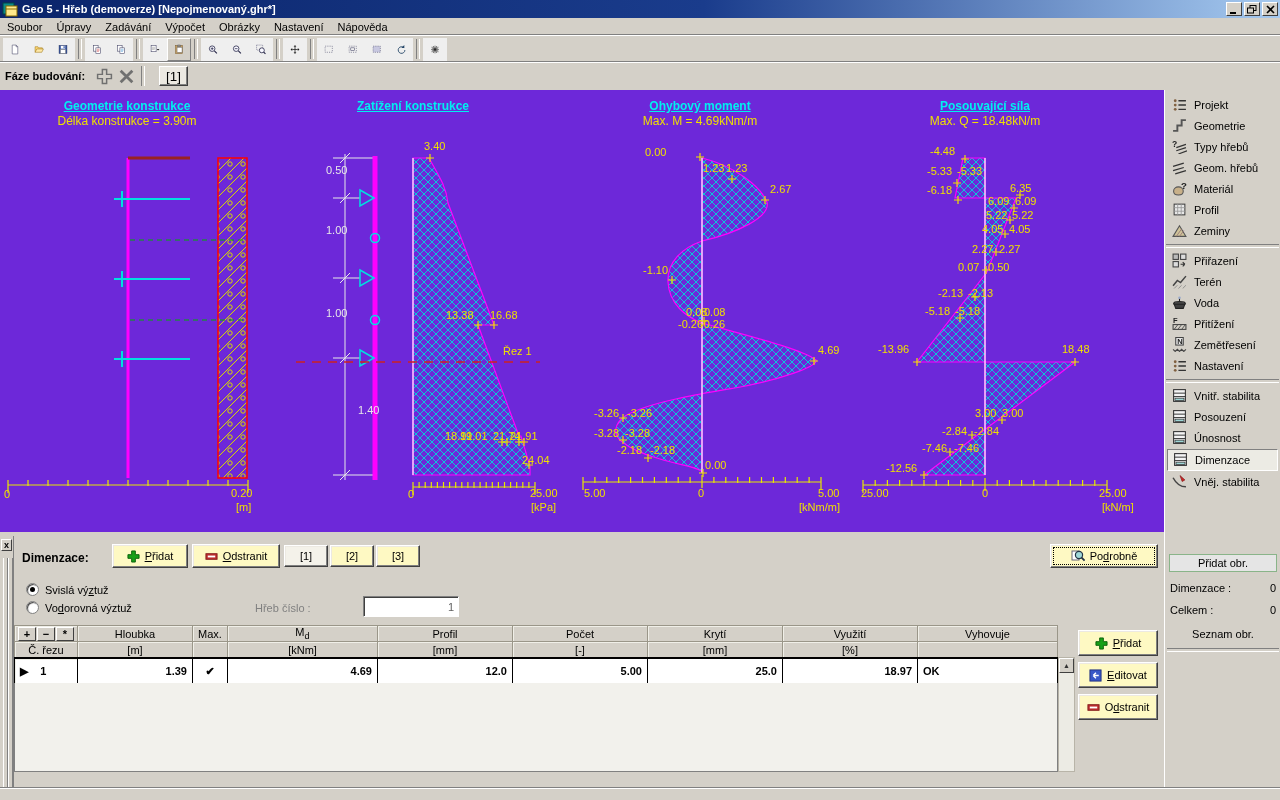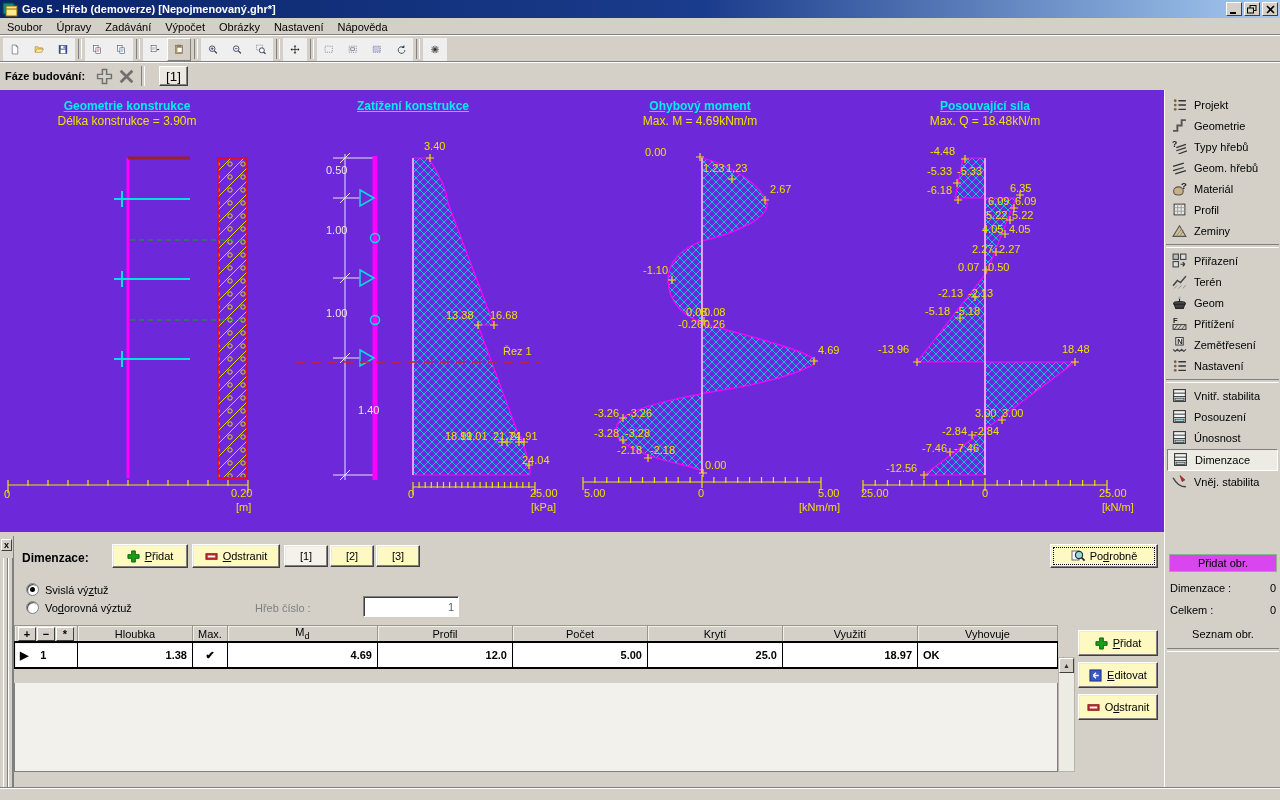--- a/index.html
+++ b/index.html
@@ -83,21 +83,21 @@
     font-weight:bold;font-size:11px;line-height:10px;padding:0}
   .tbody-empty{position:absolute;left:14px;top:147px;width:1044px;height:89px;background:#f2f1ec;
     border:1px solid #808080;border-top:none;box-sizing:border-box}
   .vscroll{position:absolute;left:1058px;top:121px;width:17px;height:115px;background:#ecebe4;border:1px solid #b8b4a8;box-sizing:border-box}
   .vsbtn{position:absolute;left:0;top:0;width:15px;height:15px;background:#d4d0c8;border:1px solid;
     border-color:#fff #404040 #404040 #fff;font-size:7px;line-height:12px;text-align:center;padding:0;color:#333}
   .rowbtn{position:absolute;left:1078px;width:80px;height:26px}
   
   .rightcol{position:absolute;left:1164px;top:536px;width:116px;height:264px;background:#d4d0c8;
     border-left:1px solid #fff;box-sizing:border-box}
-  .addpic{position:absolute;left:4px;top:18px;width:108px;height:18px;background:#d946ef;
+  .addpic{position:absolute;left:4px;top:18px;width:108px;height:18px;background:#e5e5e5;
     border:1px solid #89b489;display:flex;align-items:center;justify-content:center;font-size:11px}
   .cntrow{position:absolute;left:5px;width:106px;display:flex;justify-content:space-between}
   .seznam{position:absolute;left:4px;top:90px;width:108px;height:16px;display:flex;align-items:center;justify-content:center}
   .rdiv{position:absolute;left:2px;top:112px;width:112px;height:2px;border-top:1px solid #808080;border-bottom:1px solid #fff}
   .statusbar{position:absolute;left:0;top:788px;width:1280px;height:12px;background:#d4d0c8;
     border-top:1px solid #fff;box-shadow:0 -1px 0 #808080}
   u{text-decoration:underline}
 </style>
 </head>
 <body>
@@ -553,21 +553,21 @@
       </div>
       <div class="side-item">
         <span class="icon16">
           <svg width="15" height="15" viewBox="0 0 14 14">
             <ellipse cx="7" cy="8" rx="5.5" ry="1.8" fill="#555" stroke="#222"></ellipse>
             <path d="M2 8.5h10l-1.5 4h-7z" fill="#404040" stroke="#222"></path>
             <path d="M7 2.5v3.5" stroke="#222"></path>
             <circle cx="7" cy="2.5" r="1.2" fill="#9ac"></circle>
           </svg>
         </span>
-        <span class="lbl">Geom</span>
+        <span class="lbl">Voda</span>
       </div>
       <div class="side-item">
         <span class="icon16">
           <svg width="15" height="15" viewBox="0 0 14 14">
             <text x="1" y="6.5" font-size="7" font-weight="bold" fill="#222">F</text>
             <rect x="1" y="8" width="12" height="4.5" fill="none" stroke="#444"></rect>
             <path d="M2 12.5l3.5-4.5M5.5 12.5L9 8M9 12.5l3.5-4.5" stroke="#444" stroke-width=".8"></path>
           </svg>
         </span>
         <span class="lbl">Přitížení</span>
@@ -711,28 +711,39 @@
             </th>
             <th class="ctr">Hloubka</th>
             <th class="ctr">Max.</th>
             <th class="ctr">M<sub>d</sub></th>
             <th class="ctr">Profil</th>
             <th class="ctr">Počet</th>
             <th class="ctr">Krytí</th>
             <th class="ctr">Využití</th>
             <th class="ctr">Vyhovuje</th>
           </tr>
+          <tr>
+            <th class="ctr">Č. řezu</th>
+            <th class="ctr">[m]</th>
+            <th class="ctr"></th>
+            <th class="ctr">[kNm]</th>
+            <th class="ctr">[mm]</th>
+            <th class="ctr">[-]</th>
+            <th class="ctr">[mm]</th>
+            <th class="ctr">[%]</th>
+            <th class="ctr"></th>
+          </tr>
         </thead>
         <tbody>
           <tr class="datarow">
             <td class="rowhead">
               <span style="float:left">▶</span>
               <span style="margin-right:14px;display:block;text-align:center">1</span>
             </td>
-            <td class="num">1.38</td>
+            <td class="num">1.39</td>
             <td class="ctr">✔</td>
             <td class="num">4.69</td>
             <td class="num">12.0</td>
             <td class="num">5.00</td>
             <td class="num">25.0</td>
             <td class="num">18.97</td>
             <td class="">OK</td>
           </tr>
         </tbody>
       </table>

